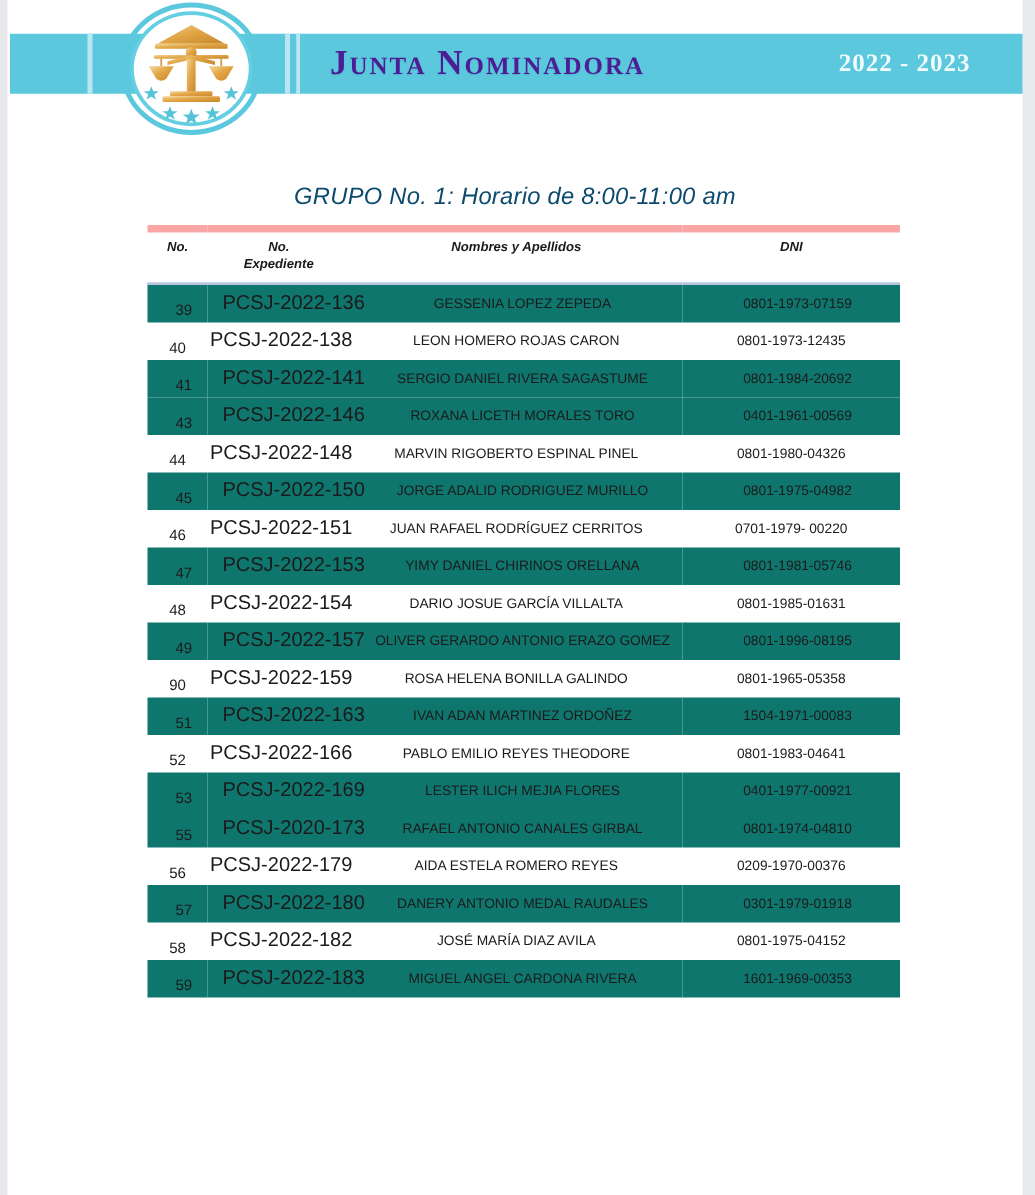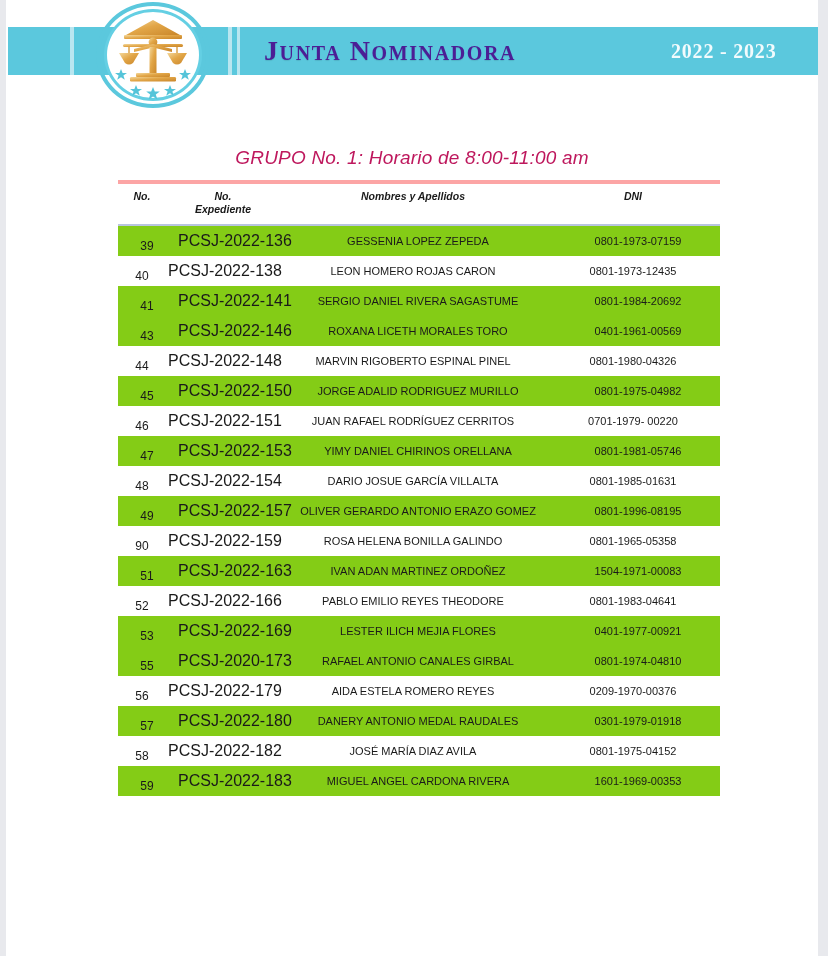--- a/index.html
+++ b/index.html
@@ -119,21 +119,21 @@
   
   .doc-title {
     position: absolute;
     left: 0;
     top: 147px;
     width: 812px;
     text-align: center;
     font-family: "Liberation Sans", sans-serif;
     font-size: 19px;
     font-style: italic;
-    color: #be185d;
+    color: #0c4a6e;
     letter-spacing: 0.2px;
   }
 
   .table-wrap {
     position: absolute;
     left: 112px;
     top: 180px;
     width: 586px;
   }
   table.roster {
@@ -142,42 +142,42 @@
     table-layout: fixed;
   }
   table.roster thead th {
     font-family: "Liberation Sans", sans-serif;
     font-size: 10.5px;
     font-style: italic;
     font-weight: 700;
     color: #1a1a1a;
     padding: 6px 2px 8px 2px;
     vertical-align: top;
-    border-top: 4px solid #fca5a5;
+    border-top: 6px solid #fca5a5;
     border-bottom: 2px solid #b9c5df;
     background: #ffffff;
     line-height: 1.25;
   }
   table.roster thead th.th-no { width: 44px; }
   table.roster thead th.th-exp { width: 110px; }
   table.roster thead th.th-name { width: 262px; }
   table.roster thead th.th-dni { width: 170px; }
 
   table.roster tbody td {
     font-family: "Liberation Sans", sans-serif;
     font-size: 11px;
     color: #1a1a1a;
     height: 27px;
     padding: 0 2px;
     text-align: center;
     vertical-align: middle;
     white-space: nowrap;
   }
   table.roster tbody tr.alt td {
-    background: #84cc16;
+    background: #0f766e;
     padding-left: 12px;
   }
   table.roster tbody tr td.c-no {
     font-size: 12px;
     vertical-align: bottom;
     padding-bottom: 3px;
   }
   table.roster tbody tr td.c-exp { font-size: 16px; }
   table.roster tbody tr td.c-name { font-size: 11px; }
   table.roster tbody tr td.c-dni { font-size: 11px; }

